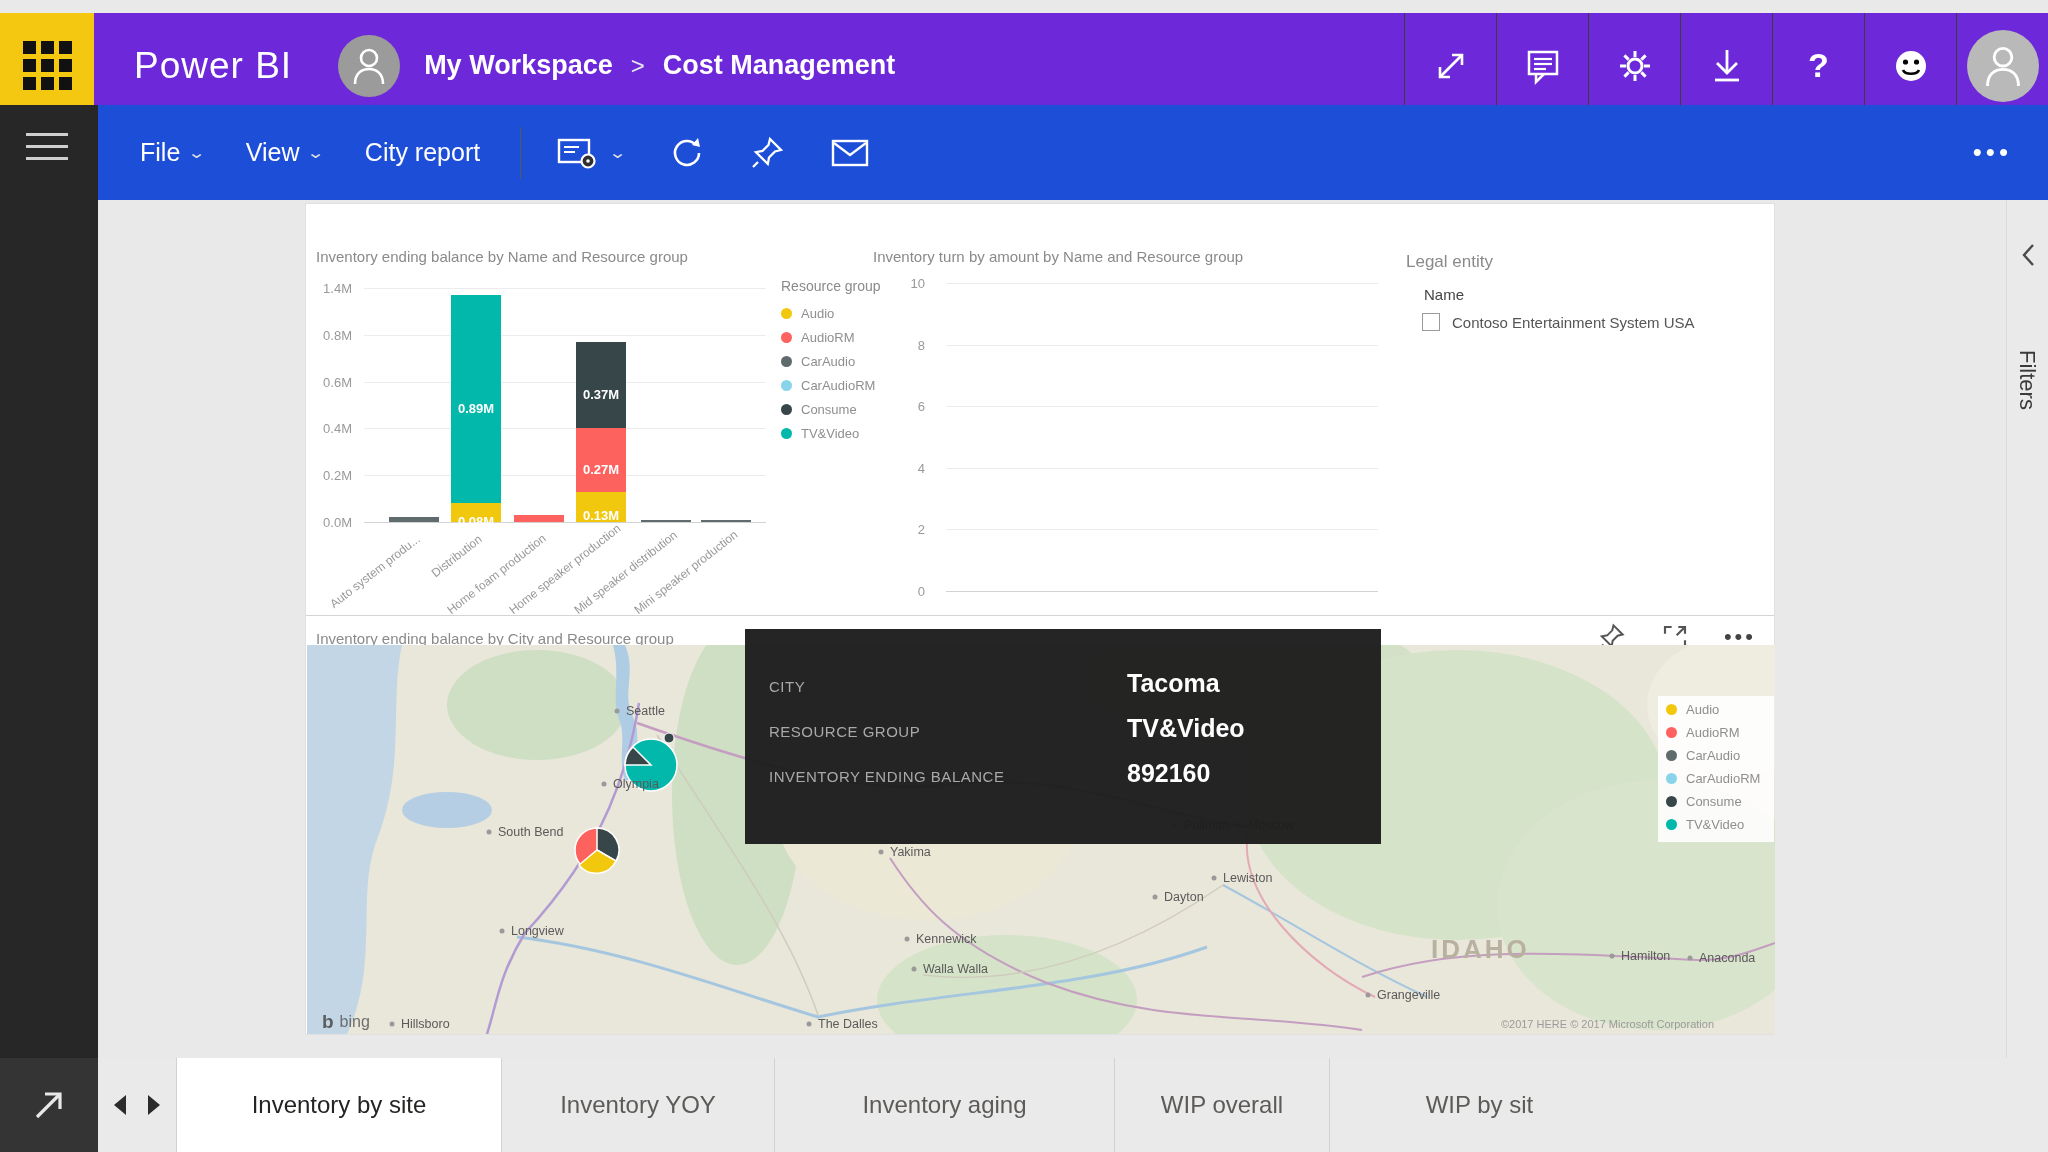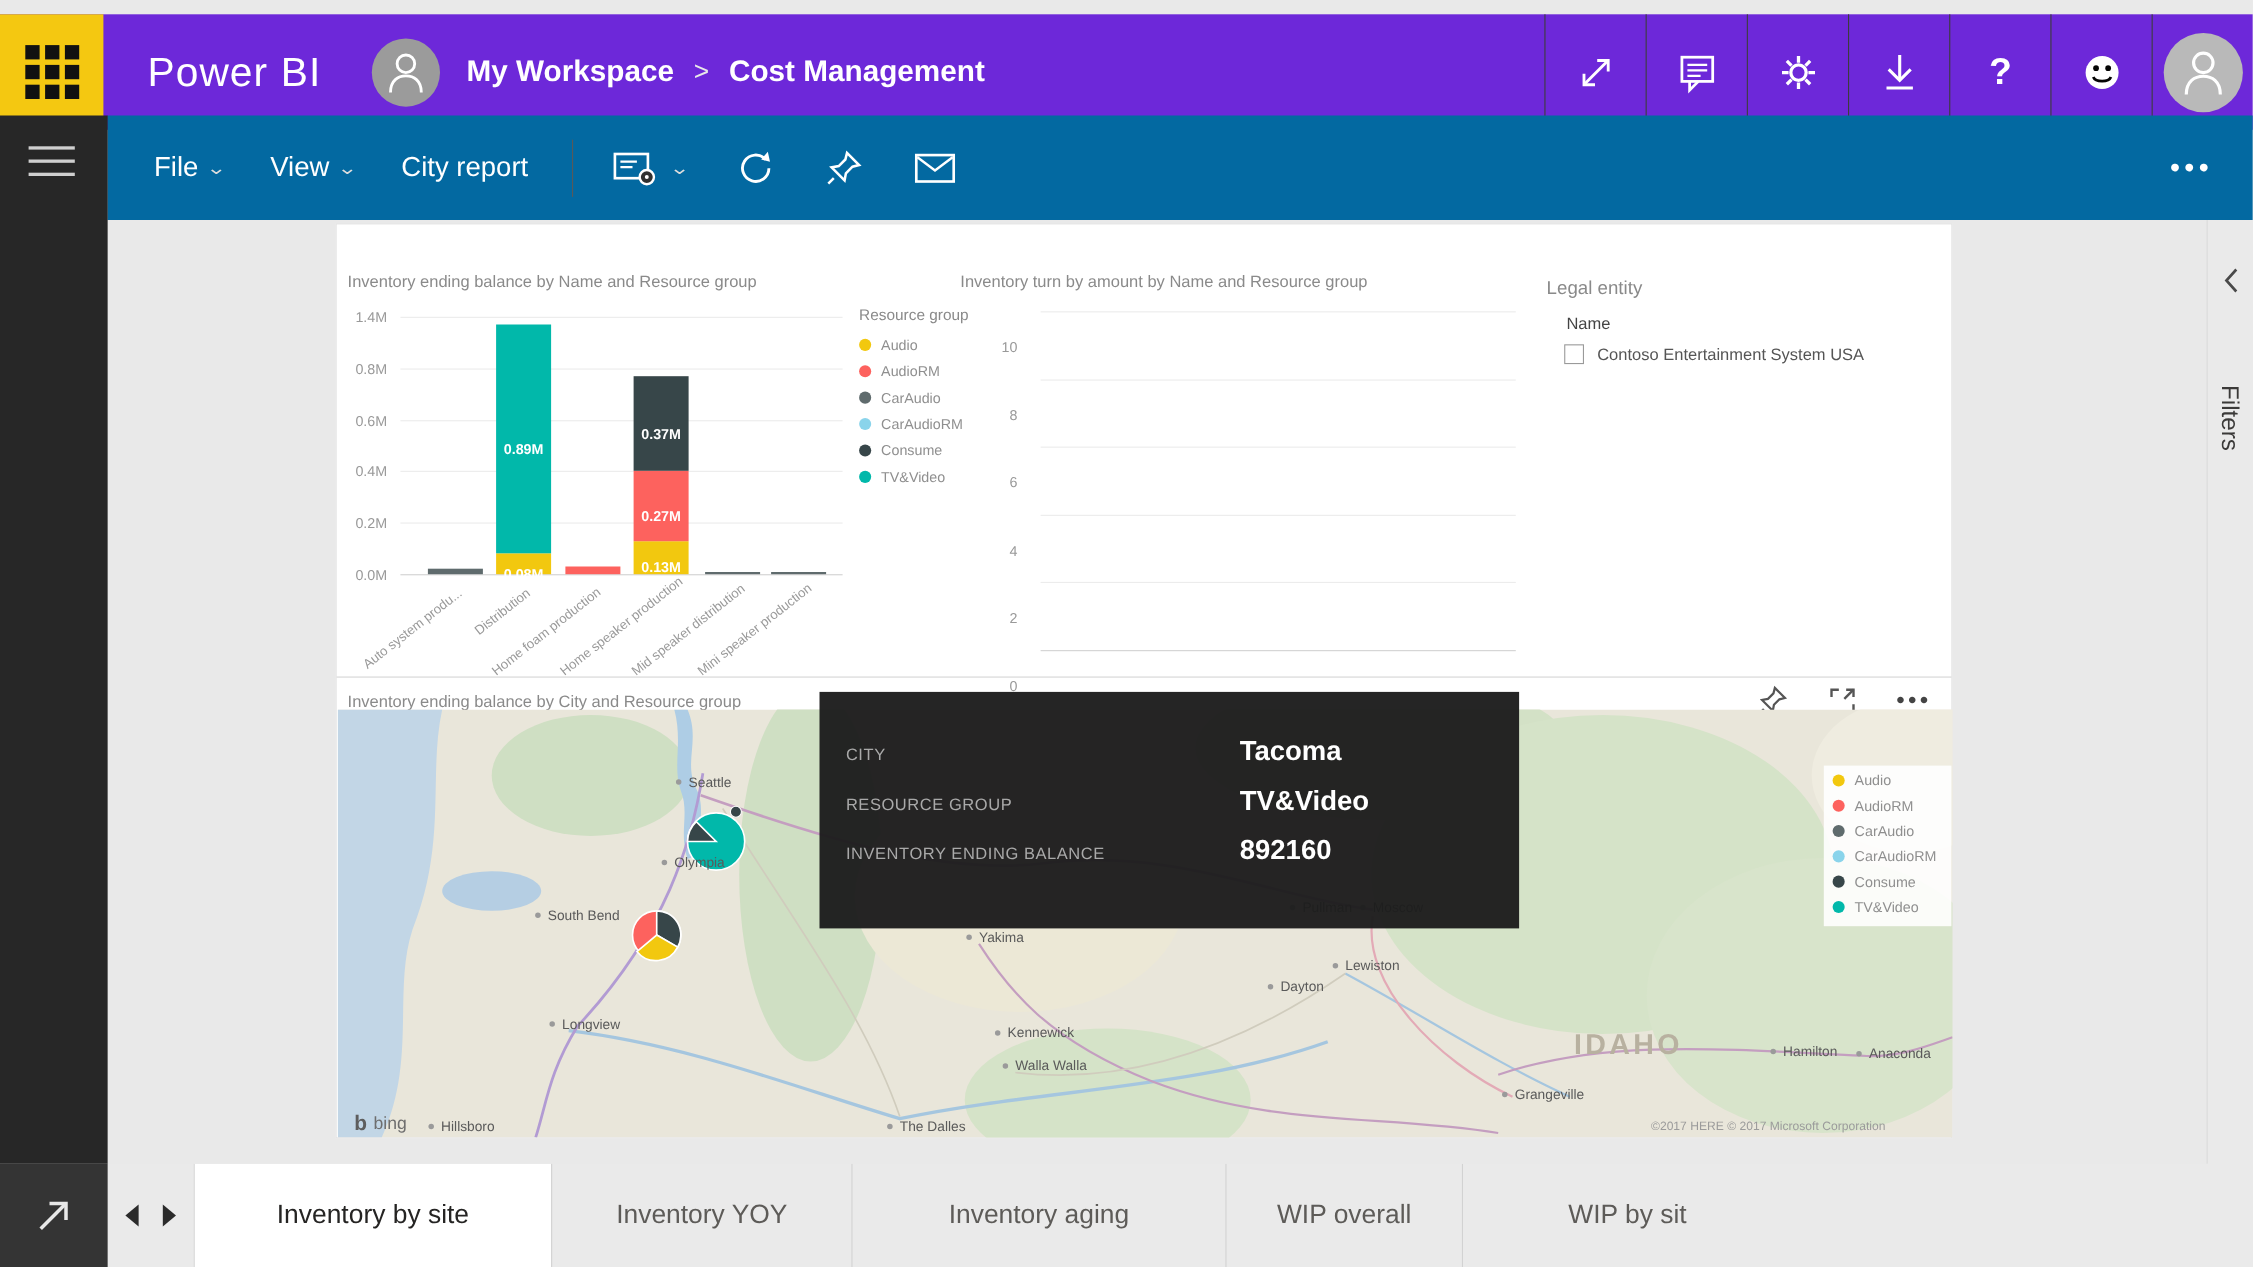--- a/index.html
+++ b/index.html
@@ -22,21 +22,21 @@
   .top-icon-btn { width:92px; height:105px; display:flex; align-items:center; justify-content:center;
                   border-left:1px solid #3c3c3c; color:#fff; cursor:pointer; }
   .top-icon-btn:first-of-type { border-left:none; }
   .qmark { font-size:34px; font-weight:700; color:#fff; }
   .avatar-lg { width:72px; height:72px; border-radius:50%; background:#b9b9b9; display:flex; align-items:center; justify-content:center; }
 
   
   #leftnav { position:absolute; left:0; top:105px; width:98px; height:953px; background:#272727; }
   #hamburger { margin:28px 0 0 26px; cursor:pointer; }
   #hamburger div { width:42px; height:3px; background:#cfcfcf; margin-bottom:9px; }
-  #menubar { position:absolute; left:98px; top:105px; width:1950px; height:95px; background:#0369a1;
+  #menubar { position:absolute; left:98px; top:105px; width:1950px; height:95px; background:#1d4ed8;
              display:flex; align-items:center; color:#fff; }
   .menu-item { font-size:25px; color:#fff; margin-left:42px; display:flex; align-items:center; gap:10px; cursor:pointer; }
   .chev { font-size:16px; color:#ddd; transform:scaleX(1.4); display:inline-block; }
   .mb-divider { width:1px; height:52px; background:#595959; margin:0 34px 0 40px; }
   .mb-icon { margin-right:44px; cursor:pointer; display:flex; align-items:center; gap:12px; }
   #menubar .grow { flex:1; }
   #mb-more { margin-right:36px; font-size:26px; letter-spacing:4px; color:#fff; cursor:pointer; }
 
   
   #canvas { position:absolute; left:98px; top:200px; width:1950px; height:858px; background:#e9e9e9; }
@@ -53,21 +53,21 @@
   .bar-label { font-size:13px; font-weight:700; color:#fff;margin-top:18px; }
   .xlabel { position:absolute; width:120px; text-align:right; font-size:12px; color:#999;
             transform:rotate(-38deg); transform-origin:100% 0; white-space:nowrap; }
 
   #bar-legend { position:absolute; left:475px; top:74px; width:160px; }
   .legend-title { font-size:14px; color:#8a8a8a; margin-bottom:12px; }
   .legend-item { display:flex; align-items:center; gap:9px; margin-bottom:9px; }
   .legend-dot { width:11px; height:11px; border-radius:50%; flex:none; }
   .legend-item span.lbl { font-size:13px; color:#8f8f8f; }
 
-  #line-yticks { position:absolute; left:575px; top:79px; width:50px; height:316px;margin-top:32px; }
+  #line-yticks { position:absolute; left:575px; top:79px; width:50px; height:316px; }
   #line-plot { position:absolute; left:640px; top:79px; width:432px; height:308px; }
 
   #slicer { position:absolute; left:1100px; top:48px; width:360px; }
   #slicer .s-title { font-size:17px; color:#8a8a8a; }
   #slicer .s-field { font-size:15px; color:#444; margin:14px 0 10px 18px; }
   .checkrow { display:flex; align-items:center; gap:12px; margin-left:16px; cursor:pointer; }
   .checkbox { width:18px; height:18px; border:1px solid #9a9a9a; background:#fff; flex:none; }
   .checkrow .c-label { font-size:15px; color:#555; }
 
   

